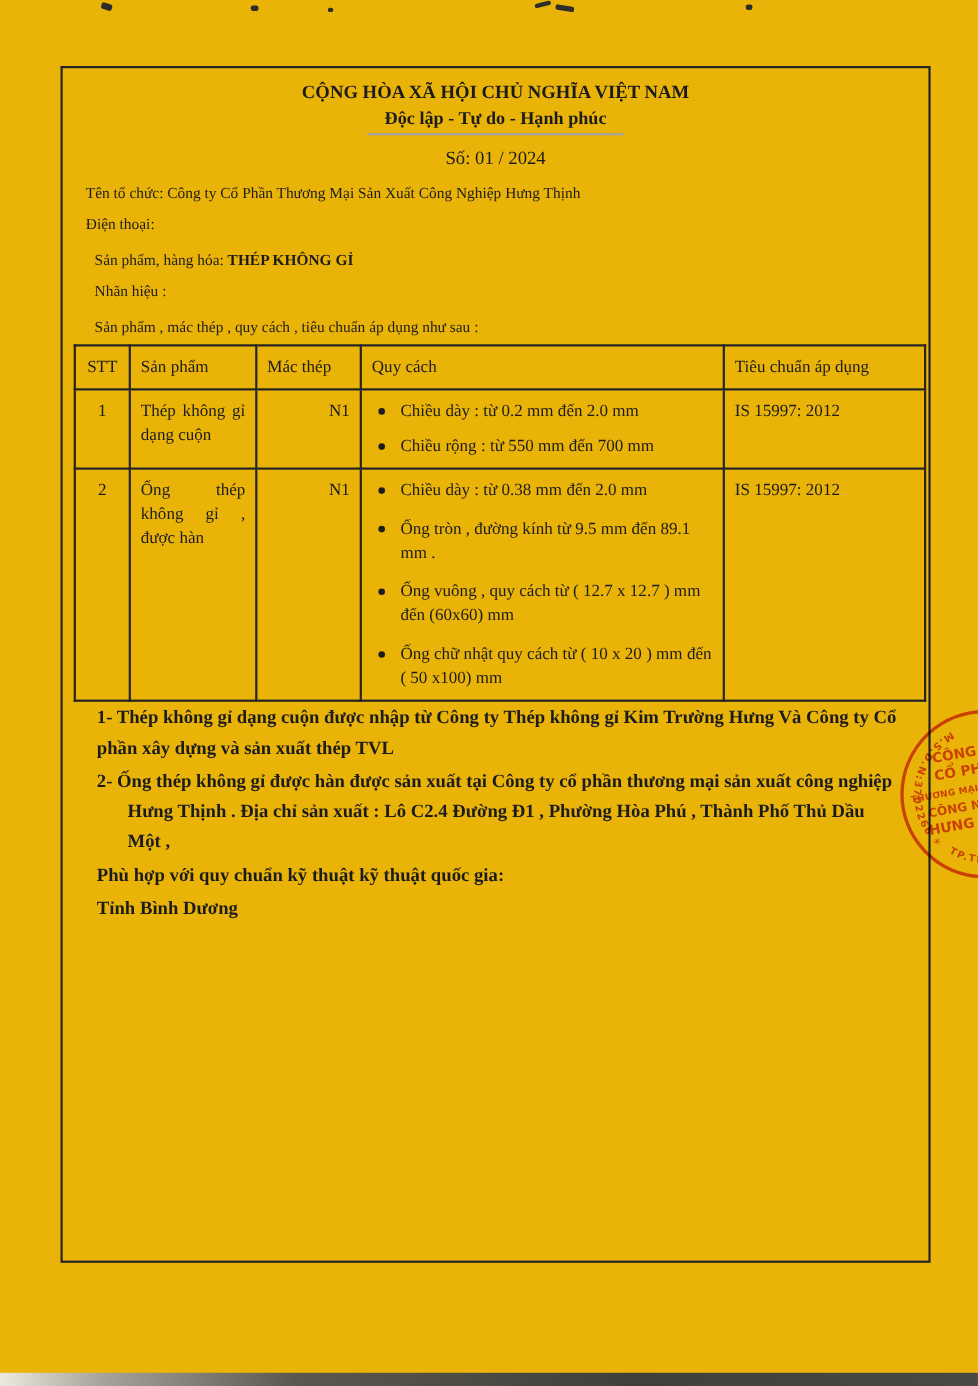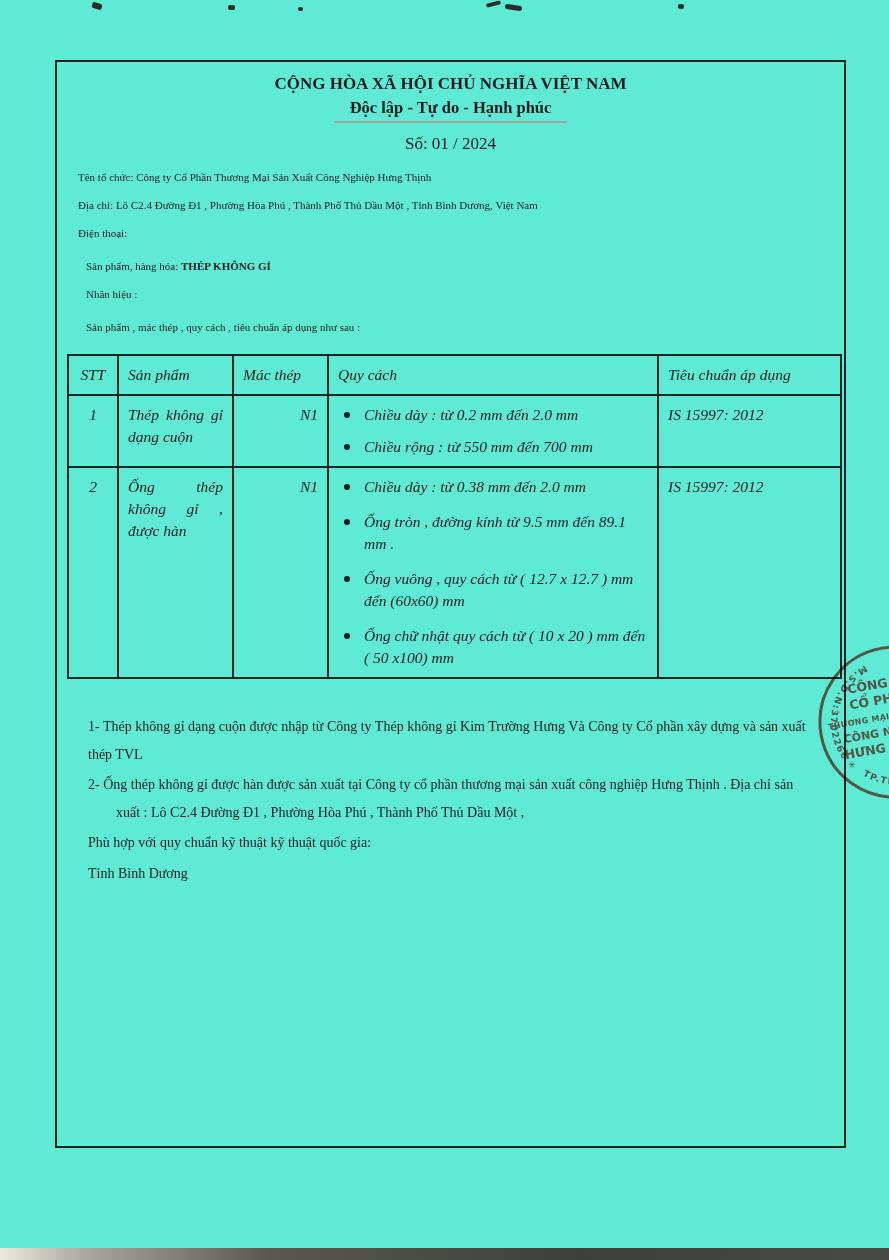--- a/index.html
+++ b/index.html
@@ -1,19 +1,19 @@
 <!DOCTYPE html>
 <html><head>
 <meta charset="utf-8">
 <style>
   * { margin:0; padding:0; box-sizing:border-box; }
   body { background:#fcfbf5; }
   .page {
     position:relative; width:889px; height:1260px;
-    background:#5eead4; overflow:hidden;
+    background:#eab308; overflow:hidden;
     font-family:"Liberation Serif", serif; color:#1c1c1e;
   }
   
   .artifact { position:absolute; background:#2c2c2a; border-radius:2px; }
   .a1 { left:92px;  top:3px;  width:10px; height:6px; transform:rotate(18deg); }
   .a2 { left:228px; top:5px;  width:7px;  height:5px; }
   .a3 { left:298px; top:7px;  width:5px;  height:4px; }
   .a4 { left:486px; top:2px;  width:15px; height:4px; transform:rotate(-14deg); }
   .a5 { left:505px; top:5px;  width:17px; height:5px; transform:rotate(9deg); }
   .a6 { left:678px; top:4px;  width:6px;  height:5px; }
@@ -24,44 +24,44 @@
   
   .doc-border {
     position:absolute; left:55px; top:60px; width:791px; height:1088px;
     border:2px solid #242424; padding:0 21px; background:transparent; z-index:2;
   }
   .nat-title { margin-top:12px; text-align:center; font-weight:bold; font-size:17px; }
   .motto { text-align:center; margin-top:4px; font-size:16.5px; font-weight:bold; }
   .motto-text { display:inline-block; border-bottom:2px solid #a3a3a3; padding:0 16px 3px 16px; }
   .doc-title { text-align:center; margin-top:25px; font-size:21px; font-weight:bold; letter-spacing:.5px; }
   .doc-number { text-align:center; margin-top:11px; font-size:17px; }
-  .body-text { margin-top:9px; font-size:11px; line-height:28px; }
+  .body-text { margin-top:9px; font-size:14px; line-height:28px; }
   .body-text p { margin:0; }
   .body-text p.sp1 { margin-top:5px; }
   .body-text p.indent { padding-left:8px; }
   .bold { font-weight:bold; }
   
   .spec-table {
     border-collapse:collapse; table-layout:fixed;
-    margin-top:13px; margin-left:-11px; width:773px; font-size:15.5px;font-style:italic;
+    margin-left:-11px; width:773px; font-size:15.5px;
   }
   .spec-table th, .spec-table td {
     border:2px solid #242424; vertical-align:top; padding:8px 9px; line-height:22px;
   }
   .spec-table th { font-weight:normal; text-align:left; }
   .spec-table th.c-stt, .spec-table td.c-stt { text-align:center; }
   .spec-table td.c-grade { text-align:right; }
   .spec-table td.c-prod { text-align:justify; }
   .spec-item { position:relative; padding-left:26px; margin-bottom:10px; }
   .spec-item:last-child { margin-bottom:0; }
   .row2 .spec-item { margin-bottom:13px; }
   .row2 .spec-item:last-child { margin-bottom:0; }
   .dot { position:absolute; left:6px; top:8px; width:6px; height:6px; border-radius:50%; background:#1c1c1e; }
   
-  .notes { margin-top:34px; font-size:14px; line-height:27.5px; padding:0 4px 0 10px; }
+  .notes { font-size:17px; line-height:27.5px; padding:0 4px 0 10px;font-weight:bold; }
   .notes p { margin:0 0 3px 0; }
   .note-hang { padding-left:28px; text-indent:-28px; }
   .qcvn { text-align:justify; text-indent:18px; padding-left:0; margin-left:-10px; }
   
   .stamp { position:absolute; left:785px; top:612px; z-index:5; opacity:.88; mix-blend-mode:multiply; }
   .stamp .ring { fill:none; stroke:#d5463b; stroke-width:3; }
   .stamp text { fill:#d5463b; font-family:"DejaVu Sans", sans-serif; font-weight:bold; }
   .stamp .arc-text { font-size:9px; letter-spacing:1.5px; }
   .stamp .l-big { font-size:12.5px; }
   .stamp .l-mid { font-size:11px; }
@@ -83,21 +83,20 @@
 
     <div class="nat-title">CỘNG HÒA XÃ HỘI CHỦ NGHĨA VIỆT NAM</div>
     <div class="motto">
       <span class="motto-text">Độc lập - Tự do - Hạnh phúc</span>
     </div>
 
     <div class="doc-number">Số: 01 / 2024</div>
 
     <div class="body-text">
       <p>Tên tổ chức: Công ty Cổ Phần Thương Mại Sản Xuất Công Nghiệp Hưng Thịnh</p>
-      <p>Địa chỉ: Lô C2.4 Đường Đ1 , Phường Hòa Phú , Thành Phố Thủ Dầu Một , Tỉnh Bình Dương, Việt Nam</p>
       <p>Điện thoại:</p>
       <p class="sp1 indent"><span>Sản phẩm, hàng hóa: </span><span class="bold">THÉP KHÔNG GỈ</span></p>
       <p class="indent">Nhãn hiệu :</p>
       <p class="sp1 indent">Sản phẩm , mác thép , quy cách , tiêu chuẩn áp dụng như sau :</p>
     </div>
 
     <table class="spec-table">
       <colgroup>
         <col style="width:50px">
           <col style="width:115px">

